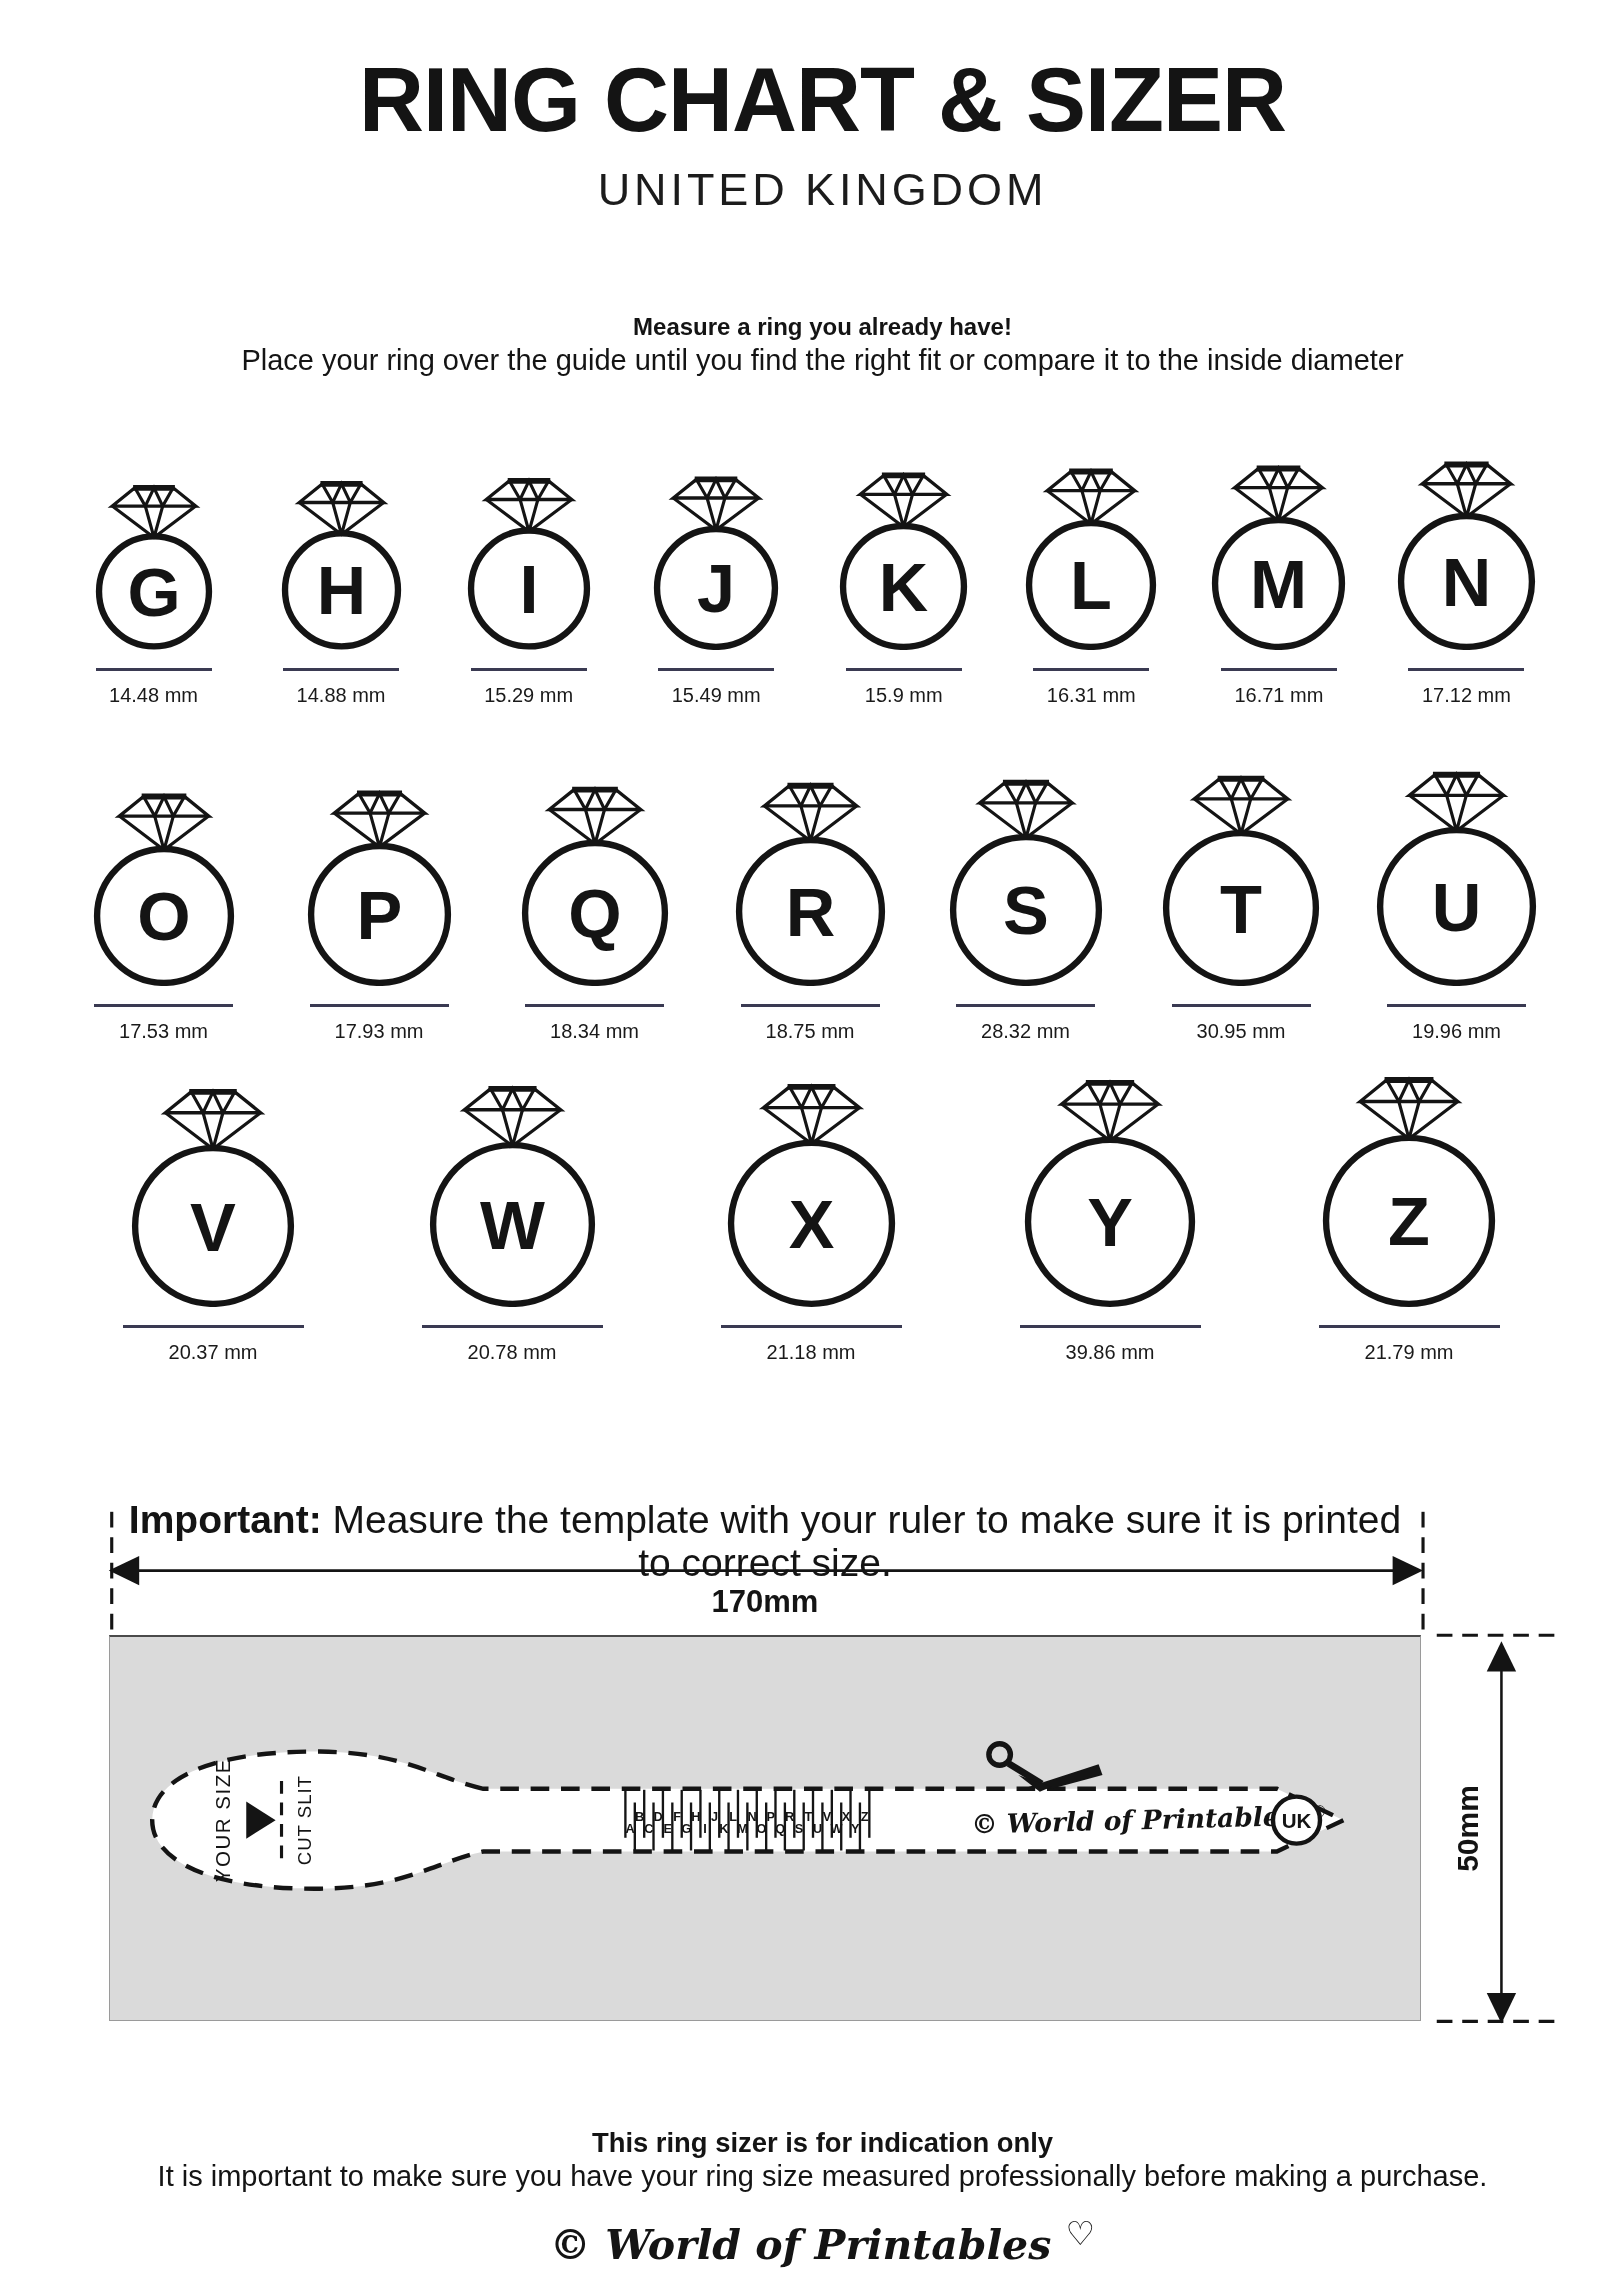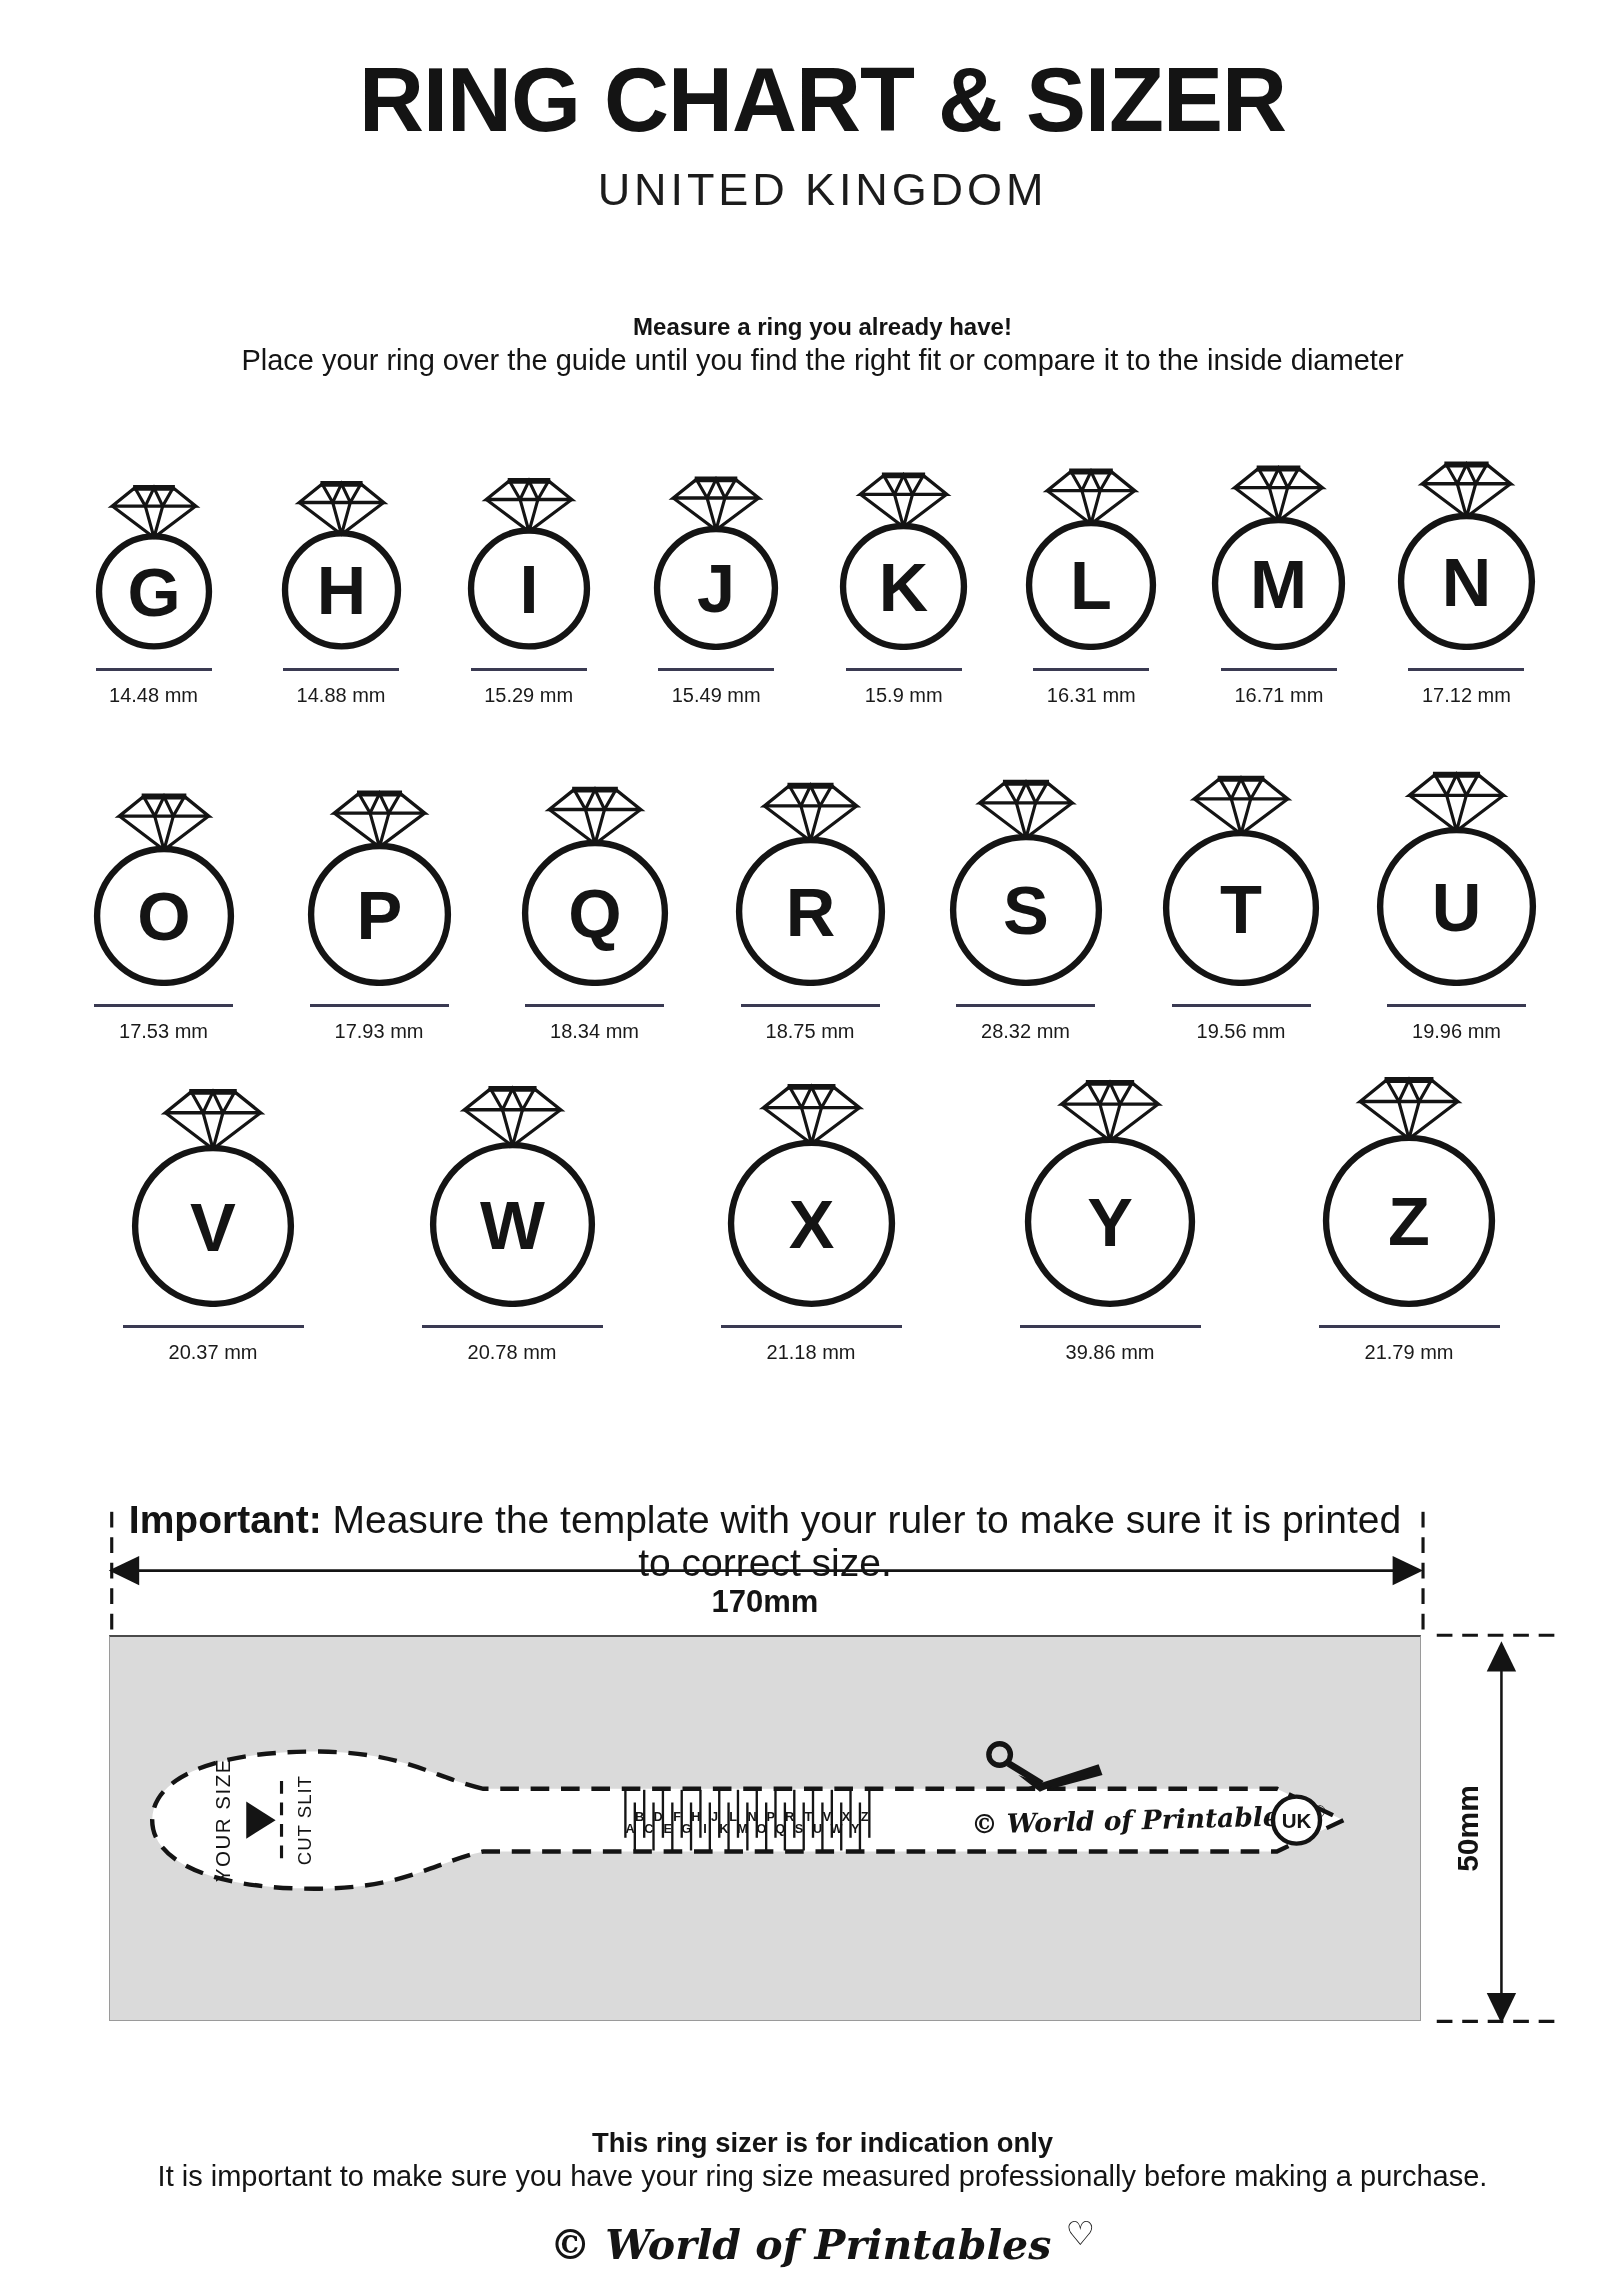--- a/index.html
+++ b/index.html
@@ -235,21 +235,21 @@
           <g fill="none" stroke="#141414">
             <path stroke-width="3.4" d="M61.7 3.8 L36.0 24.4 L131.0 24.4 L105.3 3.8 Z"></path>
             <path stroke-width="3.2" d="M61.7 3.8 L73.6 24.4 L83.5 3.8 L93.4 24.4 L105.3 3.8"></path>
             <path stroke-width="3.2" d="M36.0 24.4 L83.5 60.1 L131.0 24.4 M73.6 24.4 L83.5 60.1 M93.4 24.4 L83.5 60.1"></path>
             <path stroke-width="6" d="M59.7 3.8 L107.3 3.8"></path>
             <circle cx="83.5" cy="135.5" r="76.3" stroke-width="6.5"></circle>
           </g>
           <text x="83.5" y="160.5" text-anchor="middle" font-size="70" font-weight="600" fill="#141414" font-family="Liberation Sans, sans-serif">T</text>
         </svg>
         <div class="size-line" style="width:139px"></div>
-        <div class="size-label">19.56 mm</div>
+        <div class="size-label">30.95 mm</div>
       </div>
       <div class="ring-cell" style="width: 167px;">
         <svg width="167" height="215" viewBox="0 0 170 219">
           <g fill="none" stroke="#141414">
             <path stroke-width="3.4" d="M63.0 3.8 L37.0 24.8 L133.0 24.8 L107.0 3.8 Z"></path>
             <path stroke-width="3.2" d="M63.0 3.8 L75.0 24.8 L85.0 3.8 L95.0 24.8 L107.0 3.8"></path>
             <path stroke-width="3.2" d="M37.0 24.8 L85.0 61.1 L133.0 24.8 M75.0 24.8 L85.0 61.1 M95.0 24.8 L85.0 61.1"></path>
             <path stroke-width="6" d="M61.0 3.8 L109.0 3.8"></path>
             <circle cx="85" cy="138.0" r="77.8" stroke-width="6.5"></circle>
           </g>

